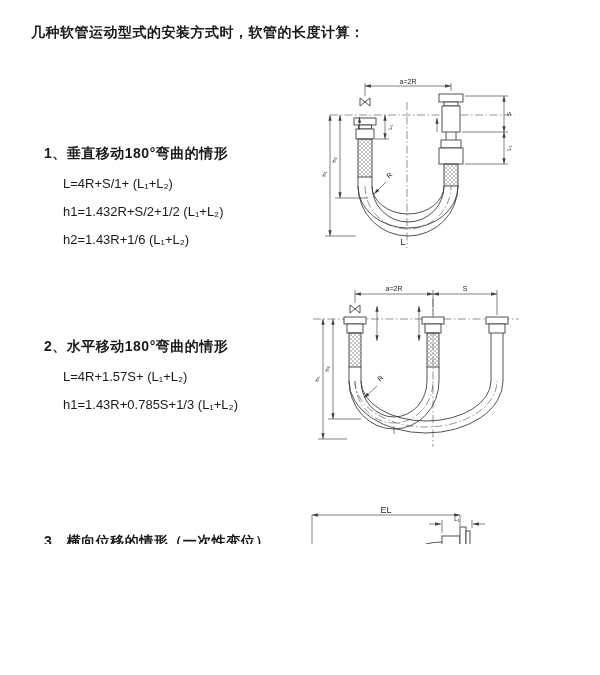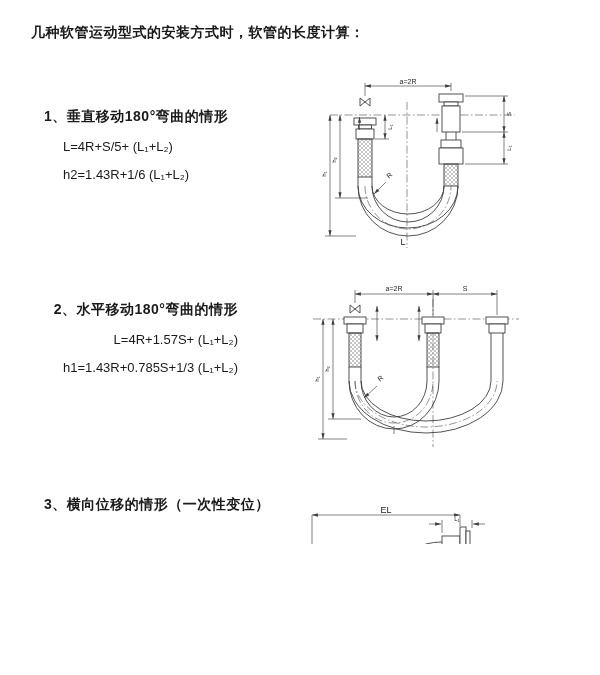--- a/index.html
+++ b/index.html
@@ -1,20 +1,20 @@
 <!DOCTYPE html>
 <html><head>
 <meta charset="utf-8">
 <style>
   html,body{margin:0;padding:0;background:#ffffff;}
   #page{position:relative;width:600px;height:544px;background:#ffffff;overflow:hidden;
         font-family:"Liberation Sans","DejaVu Sans",sans-serif;color:#1a1a1a;}
   .doc-title{position:absolute;left:31px;top:24px;font-size:14px;font-weight:bold;letter-spacing:0.5px;}
   .sec{position:absolute;left:44px;}
-  .sec-heading{font-size:14px;font-weight:bold;letter-spacing:0.5px;height:22px;}
+  .sec-heading{font-size:14px;font-weight:bold;letter-spacing:0.5px;height:22px;margin-top:37px;}
   .formulas{padding-left:19px;padding-top:3px;}
   .formula{font-size:13px;line-height:28px;white-space:pre;}
   svg{position:absolute;}
   .ln{fill:none;stroke:#3f3f3f;stroke-width:0.9;}
   .fit{fill:#ffffff;stroke:#3f3f3f;stroke-width:0.9;}
   .braid{fill:url(#hatch);stroke:#3f3f3f;stroke-width:0.9;}
   .dim{fill:none;stroke:#3f3f3f;stroke-width:0.65;}
   .cl{fill:none;stroke:#4a4a4a;stroke-width:0.6;stroke-dasharray:8 2.5 1.5 2.5;}
   .lbl{font:7px "Liberation Sans",sans-serif;fill:#1d1d1d;}
   .lbl-s{font:6px "Liberation Sans",sans-serif;fill:#1d1d1d;}
@@ -23,26 +23,27 @@
 </head>
 <body>
 
 <div id="page">
 
   <div class="doc-title">几种软管运动型式的安装方式时，软管的长度计算：</div>
 
   <div class="sec" style="top:108px;">
     <div class="sec-heading">1、垂直移动180°弯曲的情形</div>
     <div class="formulas">
-      <div class="formula">L=4R+S/5+ (L₁+L₂)</div>
+      <div class="formula">L=4R+S/1+ (L₁+L₂)</div>
+      <div class="formula">h1=1.432R+S/2+1/2 (L₁+L₂)</div>
       <div class="formula">h2=1.43R+1/6 (L₁+L₂)</div>
     </div>
   </div>
 
-  <div class="sec" style="top:301px;text-align:right;">
+  <div class="sec" style="top:301px;">
     <div class="sec-heading">2、水平移动180°弯曲的情形</div>
     <div class="formulas">
       <div class="formula">L=4R+1.57S+ (L₁+L₂)</div>
       <div class="formula">h1=1.43R+0.785S+1/3 (L₁+L₂)</div>
     </div>
   </div>
 
   <div class="sec" style="top:496px;">
     <div class="sec-heading">3、横向位移的情形（一次性变位）</div>
   </div>

